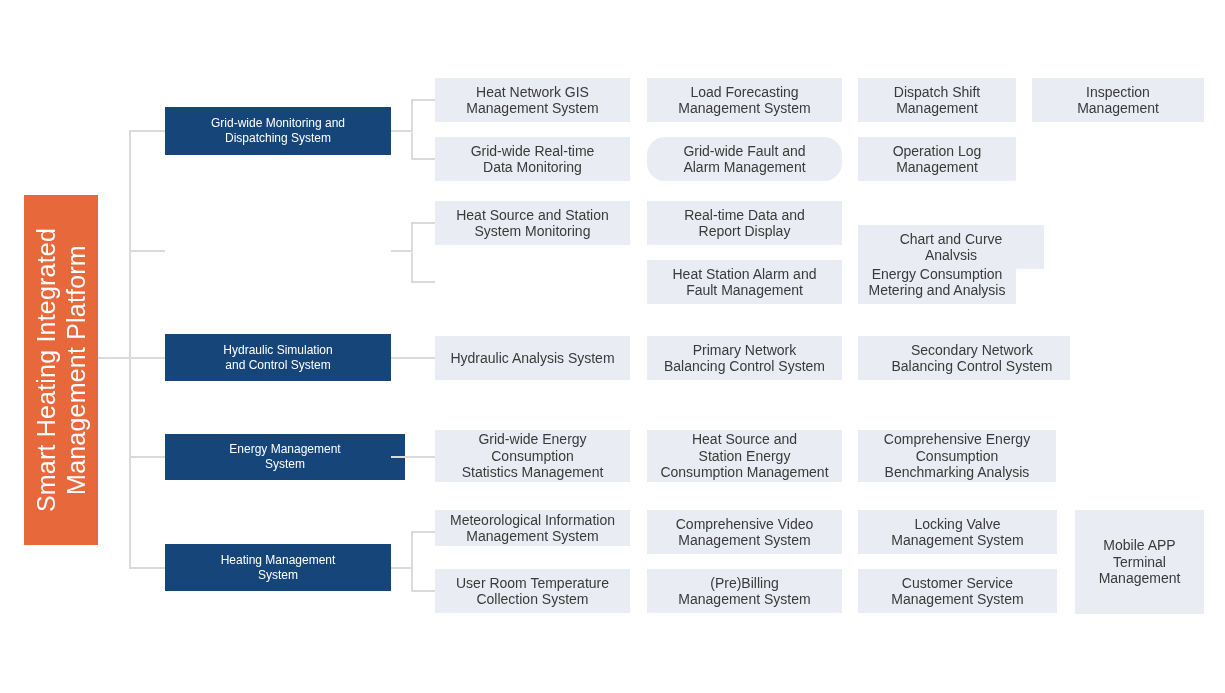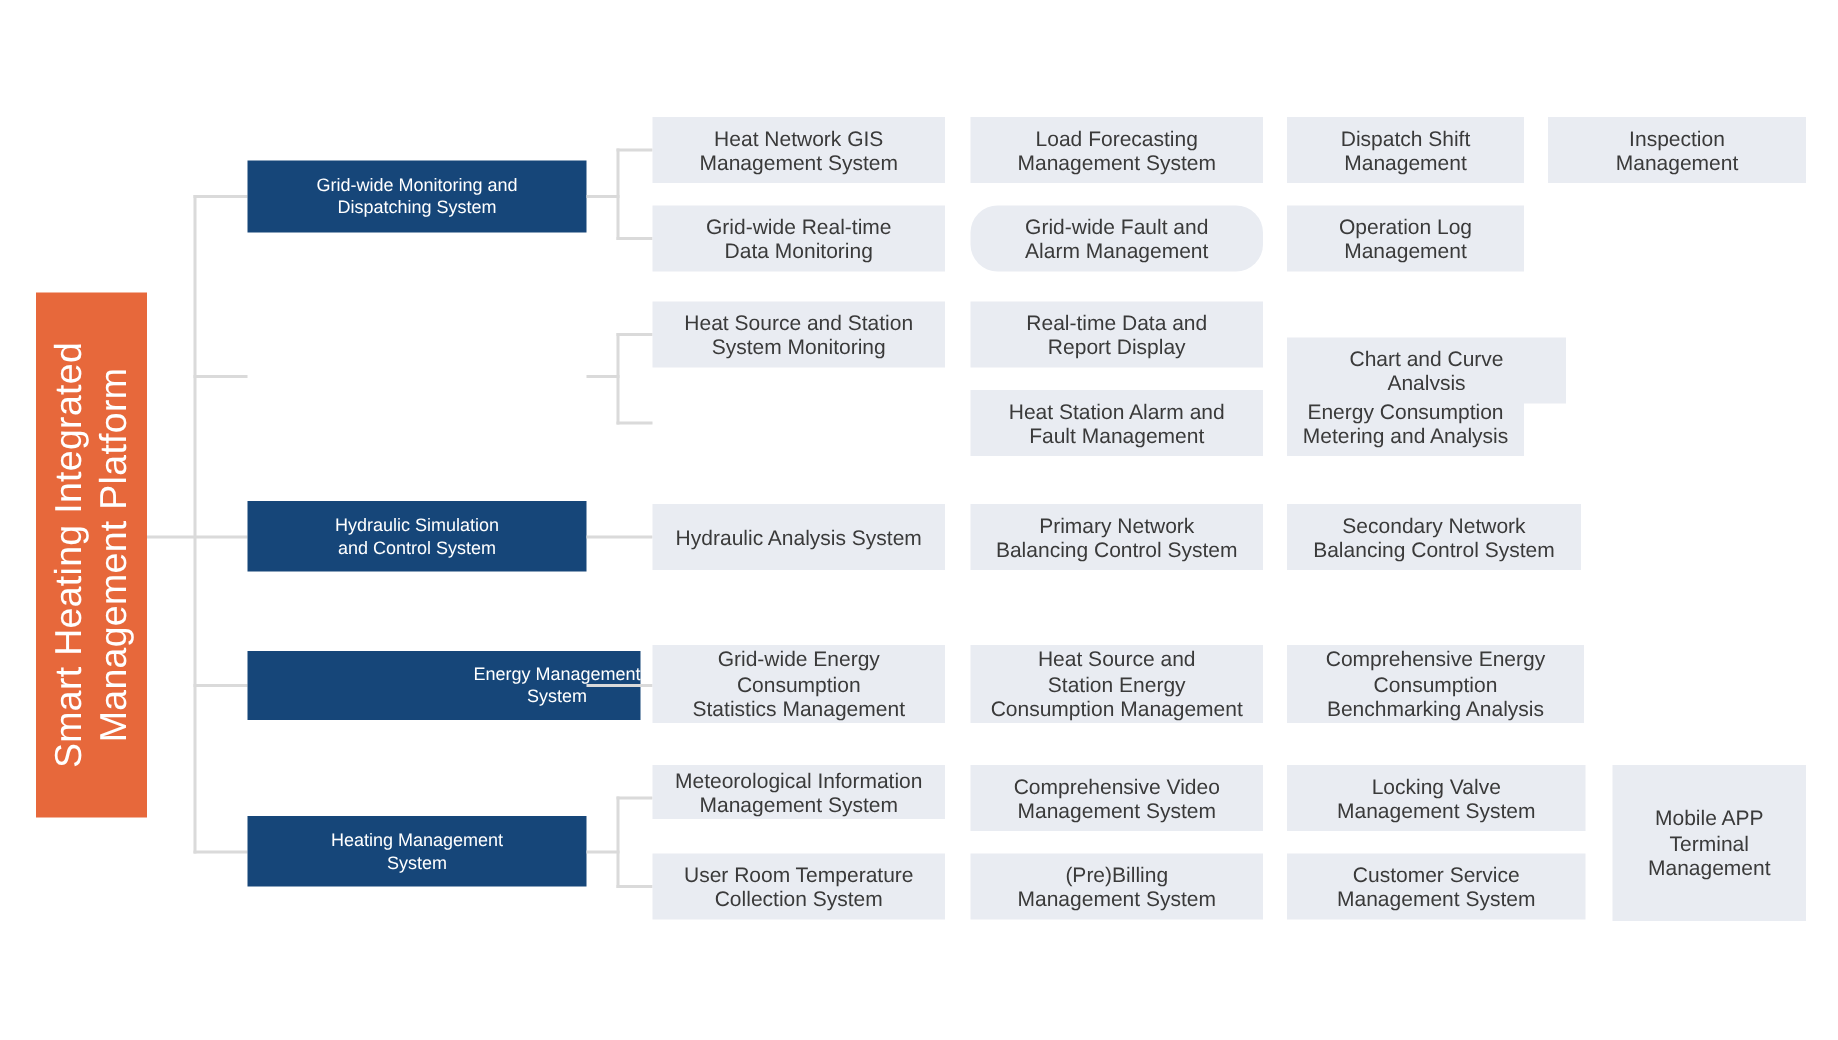--- a/index.html
+++ b/index.html
@@ -71,24 +71,24 @@
 Fault Management</span></div>
     <div class="node" style="left: 858px; top: 260px; width: 158px; height: 44px;"><span>Energy Consumption
 Metering and Analysis</span></div>
     <div class="line" style="left: 98px; top: 357px; width: 67px; height: 2px;"></div>
     <div class="section" style="left: 165px; top: 334px; width: 226px; height: 47px;"><span>Hydraulic Simulation
 and Control System</span></div>
     <div class="line" style="left: 391px; top: 357px; width: 44px; height: 2px;"></div>
     <div class="node" style="left: 435px; top: 336px; width: 195px; height: 44px;"><span>Hydraulic Analysis System</span></div>
     <div class="node" style="left: 647px; top: 336px; width: 195px; height: 44px;"><span>Primary Network
 Balancing Control System</span></div>
-    <div class="node" style="left: 858px; top: 336px; width: 196px; height: 44px;"><span>Secondary Network
+    <div class="node" style="left: 858px; top: 336px; width: 196px; height: 44px; padding-left: 16px;"><span>Secondary Network
 Balancing Control System</span></div>
     <div class="line" style="left: 129px; top: 456px; width: 36px; height: 2px;"></div>
-    <div class="section" style="left: 165px; top: 434px; width: 262px; height: 46px; justify-content: flex-end;"><span>Energy Management
+    <div class="section" style="left: 165px; top: 434px; width: 240px; height: 46px;"><span>Energy Management
 System</span></div>
     <div class="line" style="left: 391px; top: 456px; width: 44px; height: 2px;"></div>
     <div class="node" style="left: 435px; top: 430px; width: 195px; height: 52px;"><span>Grid-wide Energy
 Consumption
 Statistics Management</span></div>
     <div class="node" style="left: 647px; top: 430px; width: 195px; height: 52px;"><span>Heat Source and
 Station Energy
 Consumption Management</span></div>
     <div class="node" style="left: 858px; top: 430px; width: 198px; height: 52px;"><span>Comprehensive Energy
 Consumption

